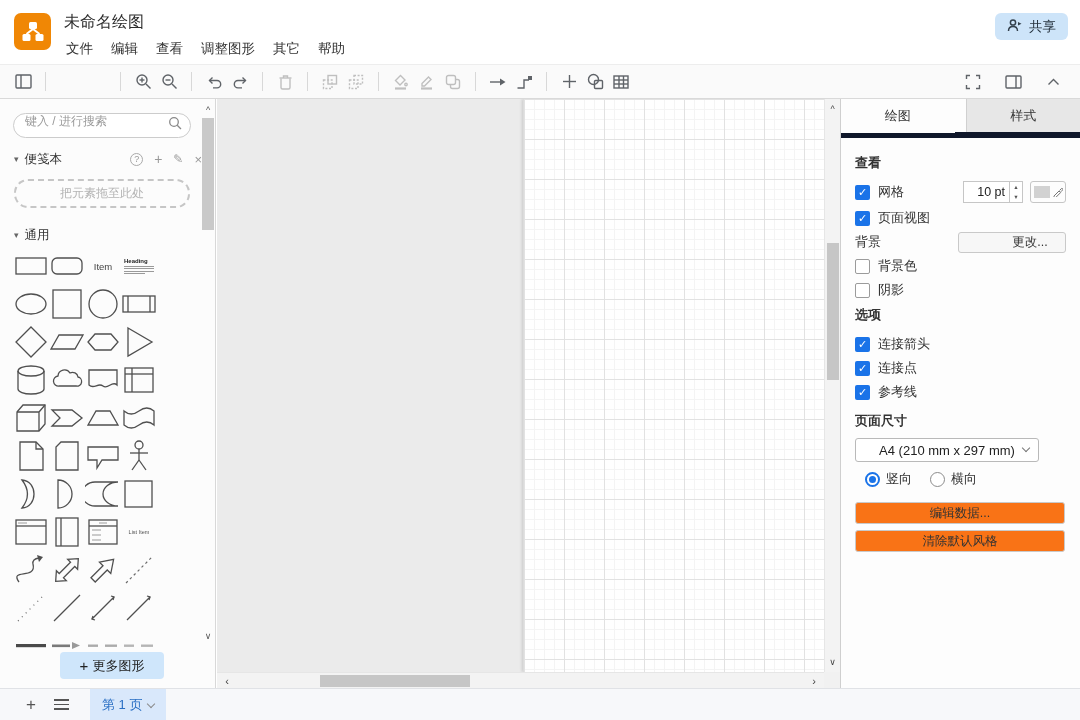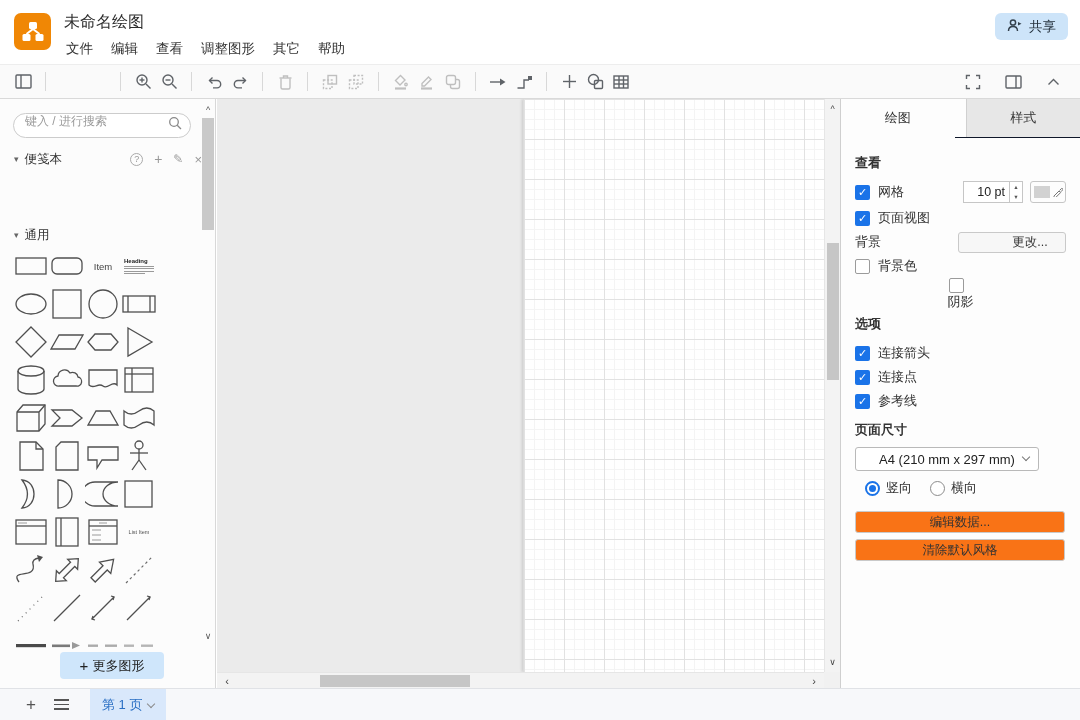--- a/index.html
+++ b/index.html
@@ -71,21 +71,21 @@
   .vscroll{position:absolute;left:824px;top:99px;width:16px;height:573px;background:#f3f3f3;border-left:1px solid #e6e6e6;}
   .vscroll .arr{position:absolute;left:0;width:15px;height:14px;display:flex;align-items:center;justify-content:center;font-size:9px;color:#444;}
   .v-thumb{position:absolute;left:2px;top:144px;width:12px;height:137px;background:#c6c6c6;}
   .hscroll{position:absolute;left:217px;top:672px;width:607px;height:16px;background:#f3f3f3;border-top:1px solid #e6e6e6;}
   .hscroll .arr{position:absolute;top:0;width:14px;height:15px;display:flex;align-items:center;justify-content:center;font-size:11px;color:#444;}
   .h-thumb{position:absolute;left:103px;top:2px;width:150px;height:12px;background:#c6c6c6;}
   .scroll-corner{position:absolute;left:824px;top:672px;width:16px;height:16px;background:#f1f1f1;}
 
   
   .fpanel{position:absolute;left:840px;top:99px;width:240px;height:589px;background:#fdfdfd;border-left:1px solid #cfcfcf;}
-  .ftabs{display:flex;height:39px;border-bottom:1px solid #0f172a;gap:11px;}
+  .ftabs{display:flex;height:39px;border-bottom:6px solid #0f172a;gap:11px;}
   .ftab{flex:1;display:flex;align-items:center;justify-content:center;font-size:13px;color:#333;}
   .ftab.active{background:#fdfdfd;margin-bottom:-1px;border-bottom:1px solid #fdfdfd;}
   .ftab.inactive{background:#e7e7e7;border-left:1px solid #d0d0d0;}
   .fbody{padding:12px 14px 0 14px;}
   .fsect{font-size:13px;font-weight:bold;color:#333;margin:4px 0 8px 0;}
   .frow{display:flex;align-items:center;min-height:24px;margin-bottom:0;font-size:13px;color:#333;}
   .cb{width:15px;height:15px;border-radius:2px;margin-right:8px;flex:none;display:flex;align-items:center;justify-content:center;}
   .cb.on{background:var(--accent);color:#fff;font-size:11px;line-height:1;}
   .cb.off{background:#fff;border:1px solid #9b9b9b;}
   .grid-ctrl{margin-left:auto;display:flex;align-items:center;}
@@ -299,20 +299,23 @@
   <div class="sect-head scratch-head">
     <span class="tri">▾</span>
     <span>便笺本</span>
     <span class="scratch-icons">
       <span class="q-ic">?</span>
       <span style="font-size:14px;">+</span>
       <span>✎</span>
       <span style="font-size:13px;">×</span>
     </span>
   </div>
+  <div class="dropzone">
+    <span>把元素拖至此处</span>
+  </div>
 
   <div class="sect-head general-head">
     <span class="tri">▾</span>
     <span>通用</span>
   </div>
 
   <div class="shapes">
 
     <div class="cell">
         <svg width="36" height="36">
@@ -637,21 +640,21 @@
     <div class="frow">
       <span class="indent">背景</span>
       <button class="small-btn">更改...</button>
     </div>
 
     <div class="frow">
       <span class="cb off"></span>
       <span>背景色</span>
     </div>
 
-    <div class="frow" style="margin-bottom:3px;flex-direction:column;">
+    <div class="frow" style="margin-bottom:3px;">
       <span class="cb off"></span>
       <span>阴影</span>
     </div>
 
     <div class="fsect">选项</div>
 
     <div class="frow">
       <span class="cb on">
           <span>✓</span>
         </span>

